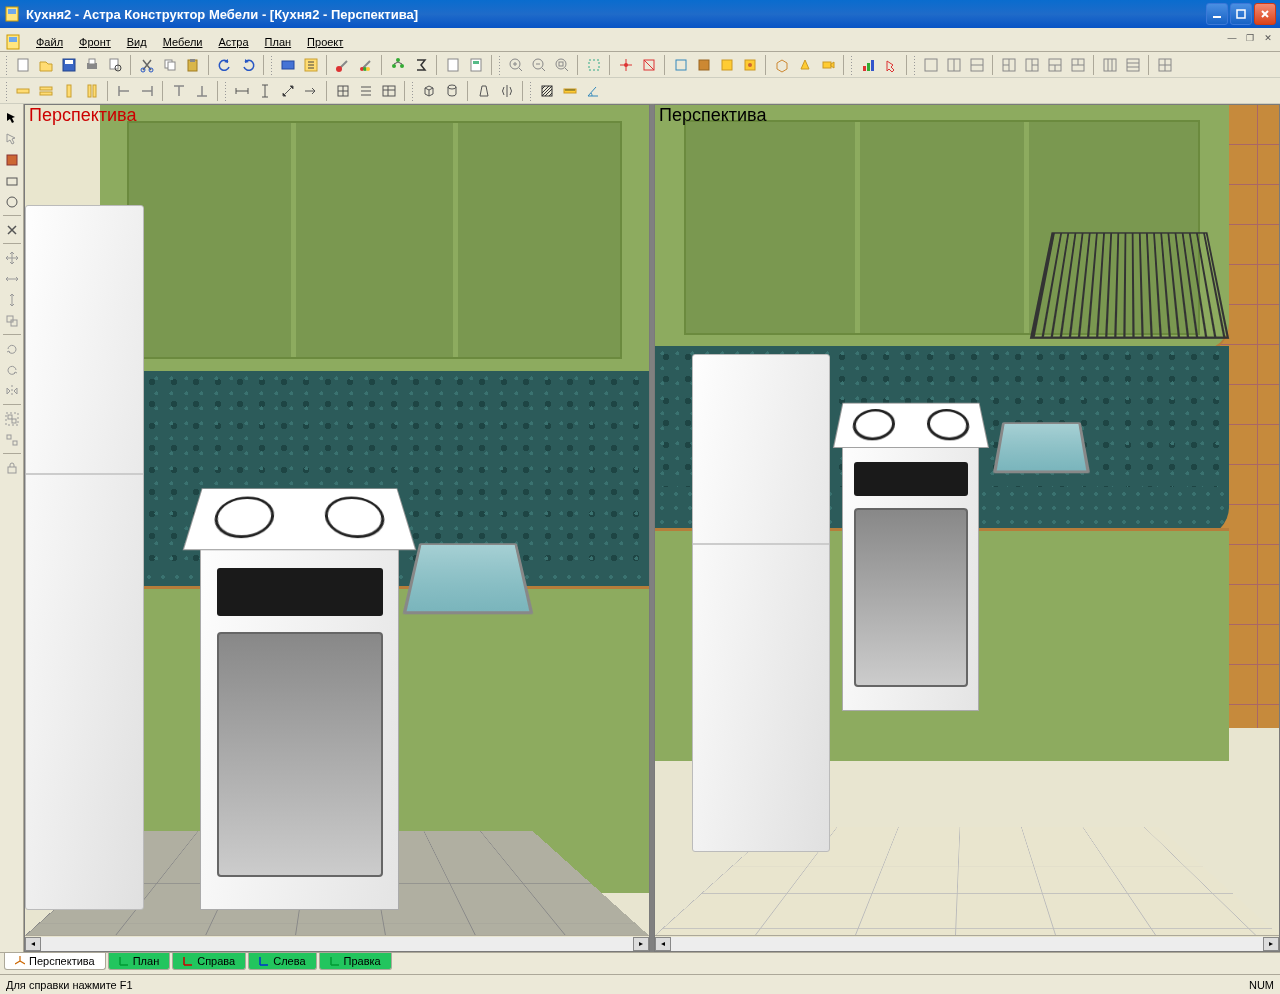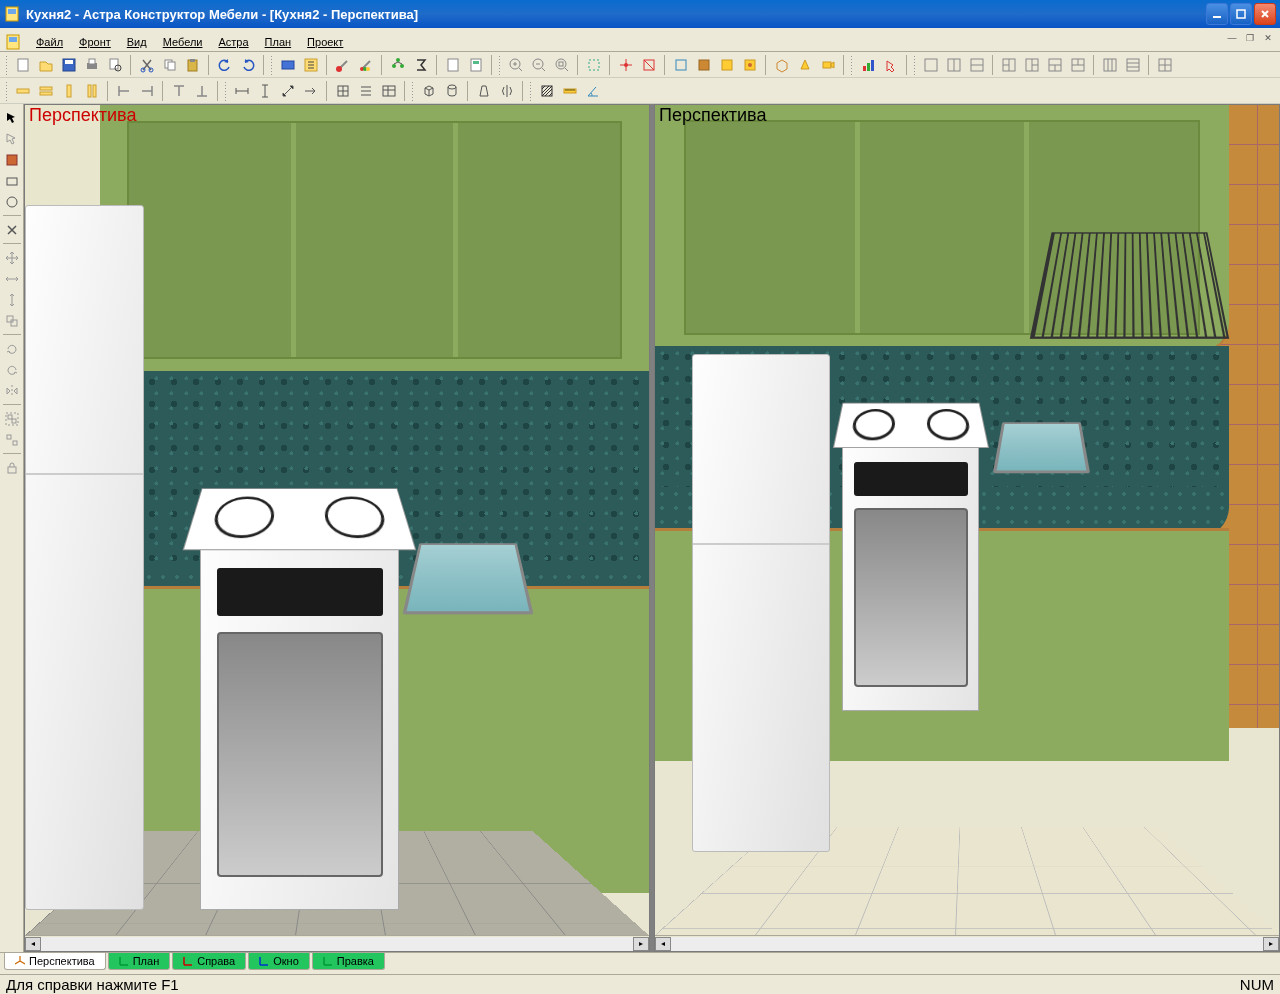--- a/index.html
+++ b/index.html
@@ -44,21 +44,21 @@
 .sb-btn { width:16px; height:14px; background:#DCDCDC; border:1px solid #888; display:flex; align-items:center; justify-content:center; font-size:8px; cursor:pointer;}
 .sb-track { flex:1; height:14px; background:#EDEDED;}
 
 
 .view-tabs { height: 22px; background: #ECE9D8; display: flex; align-items: flex-start; padding: 0 4px; border-top:1px solid #ACA899;}
 .vtab { padding: 2px 10px; background: #22c55e; border: 1px solid #ACA899; border-top:none; margin-right: 2px; cursor: pointer; display:flex; align-items:center; gap:4px; font-size:11px; border-radius: 0 0 3px 3px;}
 .vtab.active { background: #FFFFFF; }
 .vtab-icon { width:10px; height:10px;}
 
 
-.statusbar { height: 20px; background: #ECE9D8; display: flex; align-items: center; padding: 0 6px; border-top: 1px solid #ACA899; font-size: 15px; justify-content:space-between;}
+.statusbar { height: 20px; background: #ECE9D8; display: flex; align-items: center; padding: 0 6px; border-top: 1px solid #ACA899; font-size: 11px; justify-content:space-between;}
 
 
 .kitchen-scene { position:absolute; inset:0; }
 .floor { position:absolute; bottom:0; left:0; right:0; height:35%; background:#B0AFA1;
   background-image: linear-gradient(90deg, #888 1px, transparent 1px), linear-gradient(0deg, #888 1px, transparent 1px);
   background-size: 90px 90px; transform: perspective(400px) rotateX(55deg); transform-origin: bottom;}
 .wall { position:absolute; top:0; left:0; right:0; height:75%; background:#E9E6CE;}
 .backsplash { position:absolute; top:32%; left:15%; right:0; height:27%; background:#2C5B5A;
   background-image: radial-gradient(circle, #3a7270 2px, transparent 2px), radial-gradient(circle, #1e4544 3px, transparent 3px);
   background-size: 15px 15px, 22px 22px;}
@@ -726,21 +726,21 @@
   <div class="vtab">
     <svg class="vtab-icon" width="10" height="10">
         <path d="M1 9h8M1 9V1" stroke="#CC0000" stroke-width="1.5"></path>
       </svg>
     <span>Справа</span>
   </div>
   <div class="vtab">
     <svg class="vtab-icon" width="10" height="10">
         <path d="M1 9h8M1 9V1" stroke="#0033CC" stroke-width="1.5"></path>
       </svg>
-    <span>Окно</span>
+    <span>Слева</span>
   </div>
   <div class="vtab">
     <svg class="vtab-icon" width="10" height="10">
         <path d="M1 9h8M1 9V1" stroke="#009933" stroke-width="1.5"></path>
       </svg>
     <span>Правка</span>
   </div>
 </div>
 
 <div class="statusbar">

